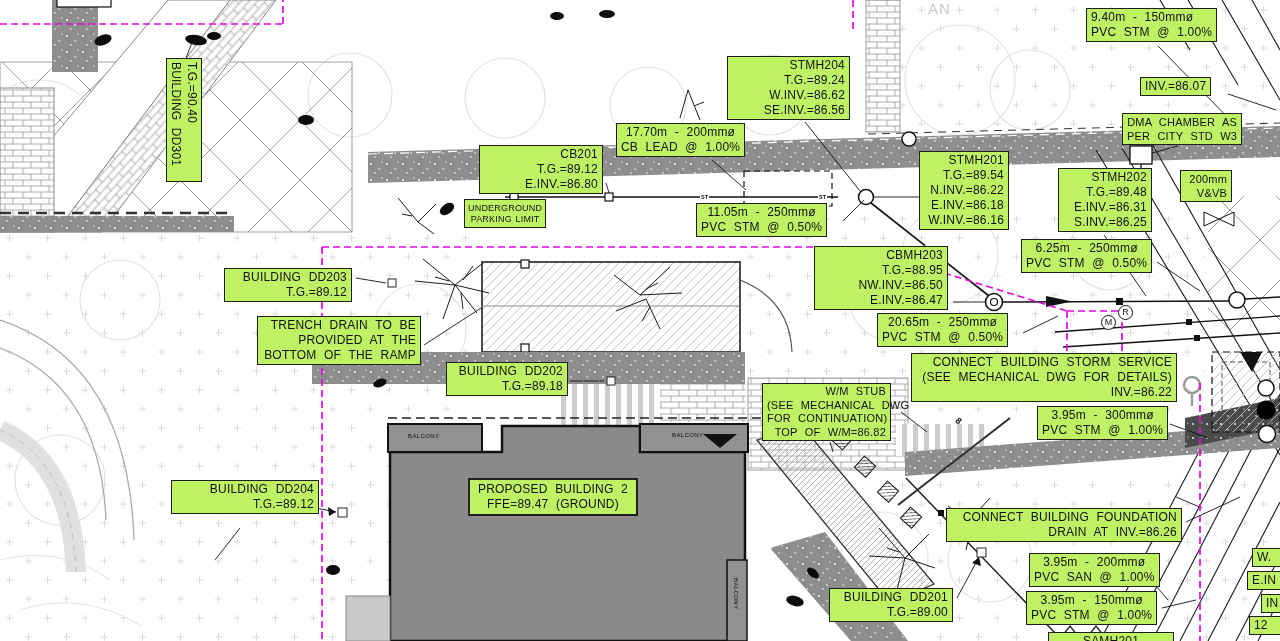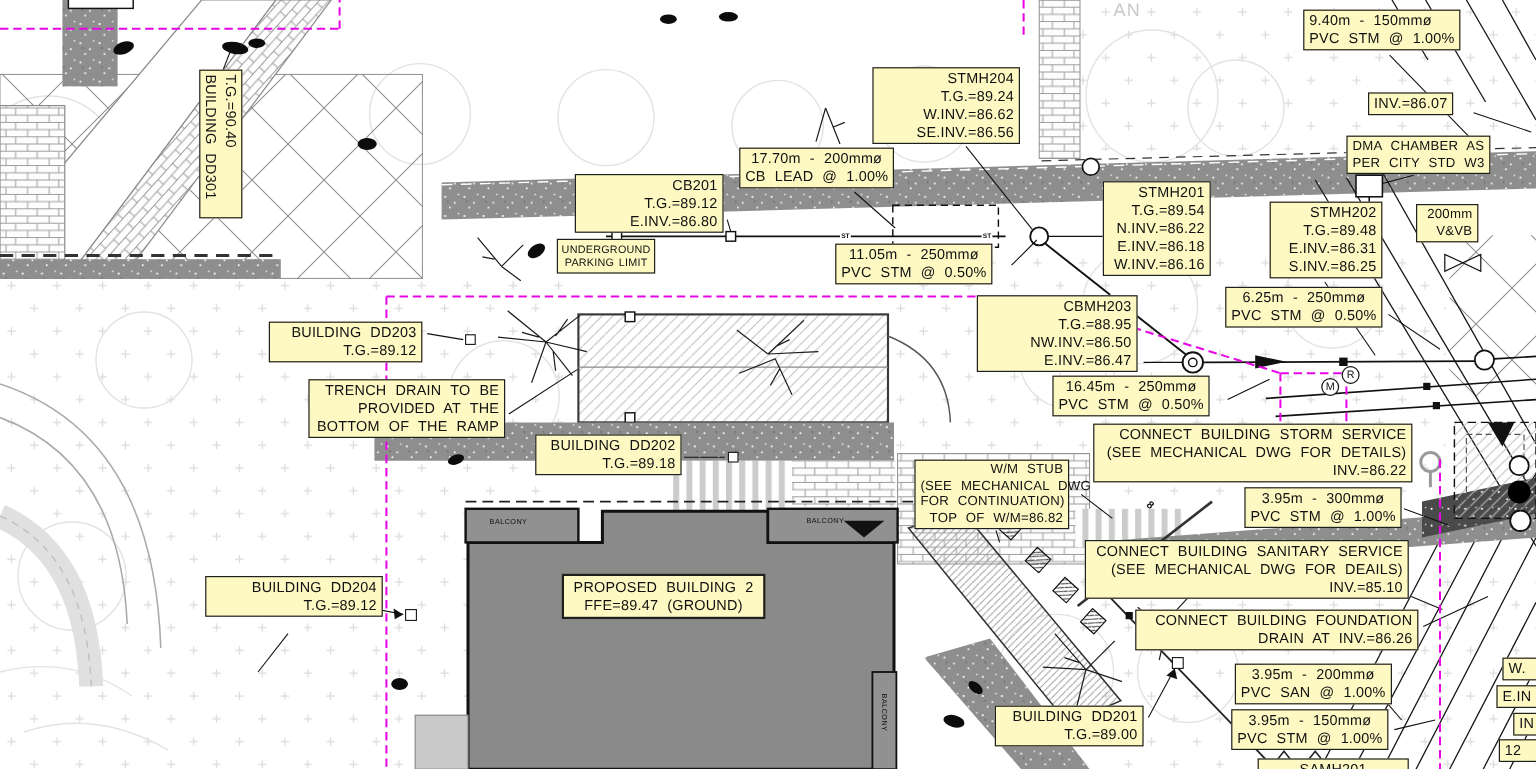--- a/index.html
+++ b/index.html
@@ -1,20 +1,20 @@
 <!DOCTYPE html>
 <html><head>
 <meta charset="utf-8">
 <style>
   *{margin:0;padding:0;box-sizing:border-box}
   html,body{width:1280px;height:641px;overflow:hidden;background:#fff}
   #plan{position:relative;width:1280px;height:641px;background:#fff;overflow:hidden;
         font-family:"Liberation Sans",sans-serif;color:#111}
   #linework{position:absolute;left:0;top:0;z-index:1}
-  .lbl{position:absolute;z-index:6;background:#fef9c3;border:1.4px solid #1f1f1f;
+  .lbl{position:absolute;z-index:6;background:#bef264;border:1.4px solid #1f1f1f;
        padding:1px 4px;font-size:12px;line-height:15px;white-space:nowrap;
        letter-spacing:.2px;word-spacing:4px}
   .ra{text-align:right}.ce{text-align:center}
   .sm{font-size:9px;line-height:10.5px;word-spacing:1px;padding:3px 3px}
   .vert{writing-mode:vertical-lr;padding:3px 1px;line-height:16px}
   .tag{position:absolute;z-index:5;background:transparent;border:none;
        font-size:6px;line-height:6px;letter-spacing:.4px;color:#111}
   .stmark{position:absolute;z-index:4;font-size:5.5px;font-weight:bold;background:#fff;
        line-height:6px;padding:0 1px;color:#111}
   .circ{position:absolute;z-index:5;width:15px;height:15px;border:1.2px solid #111;
@@ -362,21 +362,21 @@
   <div>NW.INV.=86.50</div>
       <div>E.INV.=86.47</div>
 </div>
 
 <div class="lbl ra" style="left:224px;top:268px;width:128px">
   <div>BUILDING DD203</div>
       <div>T.G.=89.12</div>
 </div>
 
 <div class="lbl ce" style="left:877px;top:313px">
-  <div>16.45m  -  250mmø</div>
+  <div>20.65m  -  250mmø</div>
       <div>PVC STM @ 0.50%</div>
 </div>
 
 <div class="lbl ra" style="left:257px;top:316px;width:164px">
   <div>TRENCH DRAIN TO BE</div>
       <div>PROVIDED AT THE</div>
   <div>BOTTOM OF THE RAMP</div>
 </div>
 
 <div class="lbl ra" style="left:911px;top:353px;width:266px">
@@ -395,25 +395,20 @@
       <div>(SEE MECHANICAL DWG</div>
   <div>FOR CONTINUATION)</div>
       <div>TOP OF W/M=86.82</div>
 </div>
 
 <div class="lbl ce" style="left:1037px;top:406px">
   <div>3.95m  -  300mmø</div>
       <div>PVC STM @ 1.00%</div>
 </div>
 
-<div class="lbl ra" style="left:904px;top:450px;width:270px">
-  <div>CONNECT BUILDING SANITARY SERVICE</div>
-      <div>(SEE MECHANICAL DWG FOR DEAILS)</div>
-  <div>INV.=85.10</div>
-</div>
 
 <div class="lbl ra" style="left:171px;top:480px;width:148px">
   <div>BUILDING DD204</div>
       <div>T.G.=89.12</div>
 </div>
 
 <div class="lbl ce b2" style="left:468px;top:478px">
   <div>PROPOSED BUILDING 2</div>
       <div>FFE=89.47 (GROUND)</div>
 </div>

